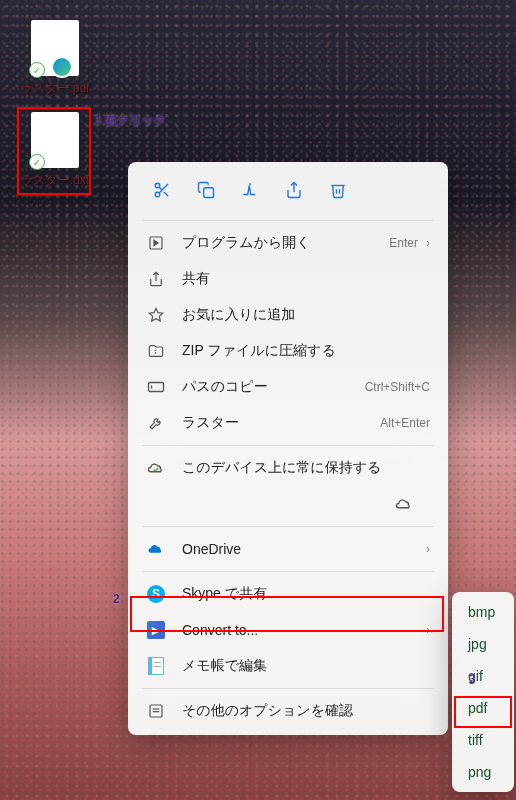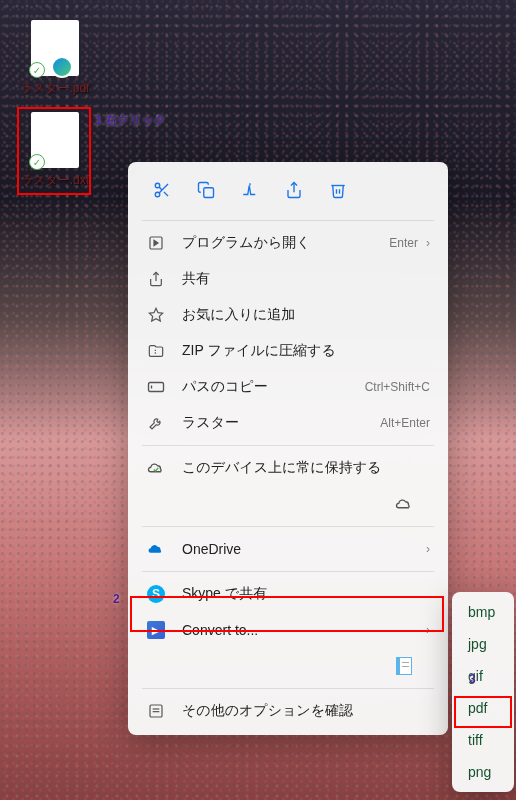--- a/index.html
+++ b/index.html
@@ -268,20 +268,21 @@
         <span class="convert-icon">▶</span>
       </span>
     <span class="mi-label">Convert to...</span>
     <span class="chevron">›</span>
   </div>
 
   <div class="menu-item">
     <span class="mi-icon">
         <span class="notepad-icon"></span>
       </span>
+    <span class="mi-label">メモ帳で編集</span>
   </div>
 
   <div class="divider"></div>
 
   <div class="menu-item">
     <span class="mi-icon">
         <svg width="16" height="16" viewBox="0 0 24 24" fill="none" stroke="#555" stroke-width="1.8">
           <rect x="3" y="3" width="18" height="18" rx="2"></rect>
           <line x1="7" y1="9" x2="17" y2="9"></line>
           <line x1="7" y1="13" x2="17" y2="13"></line>

